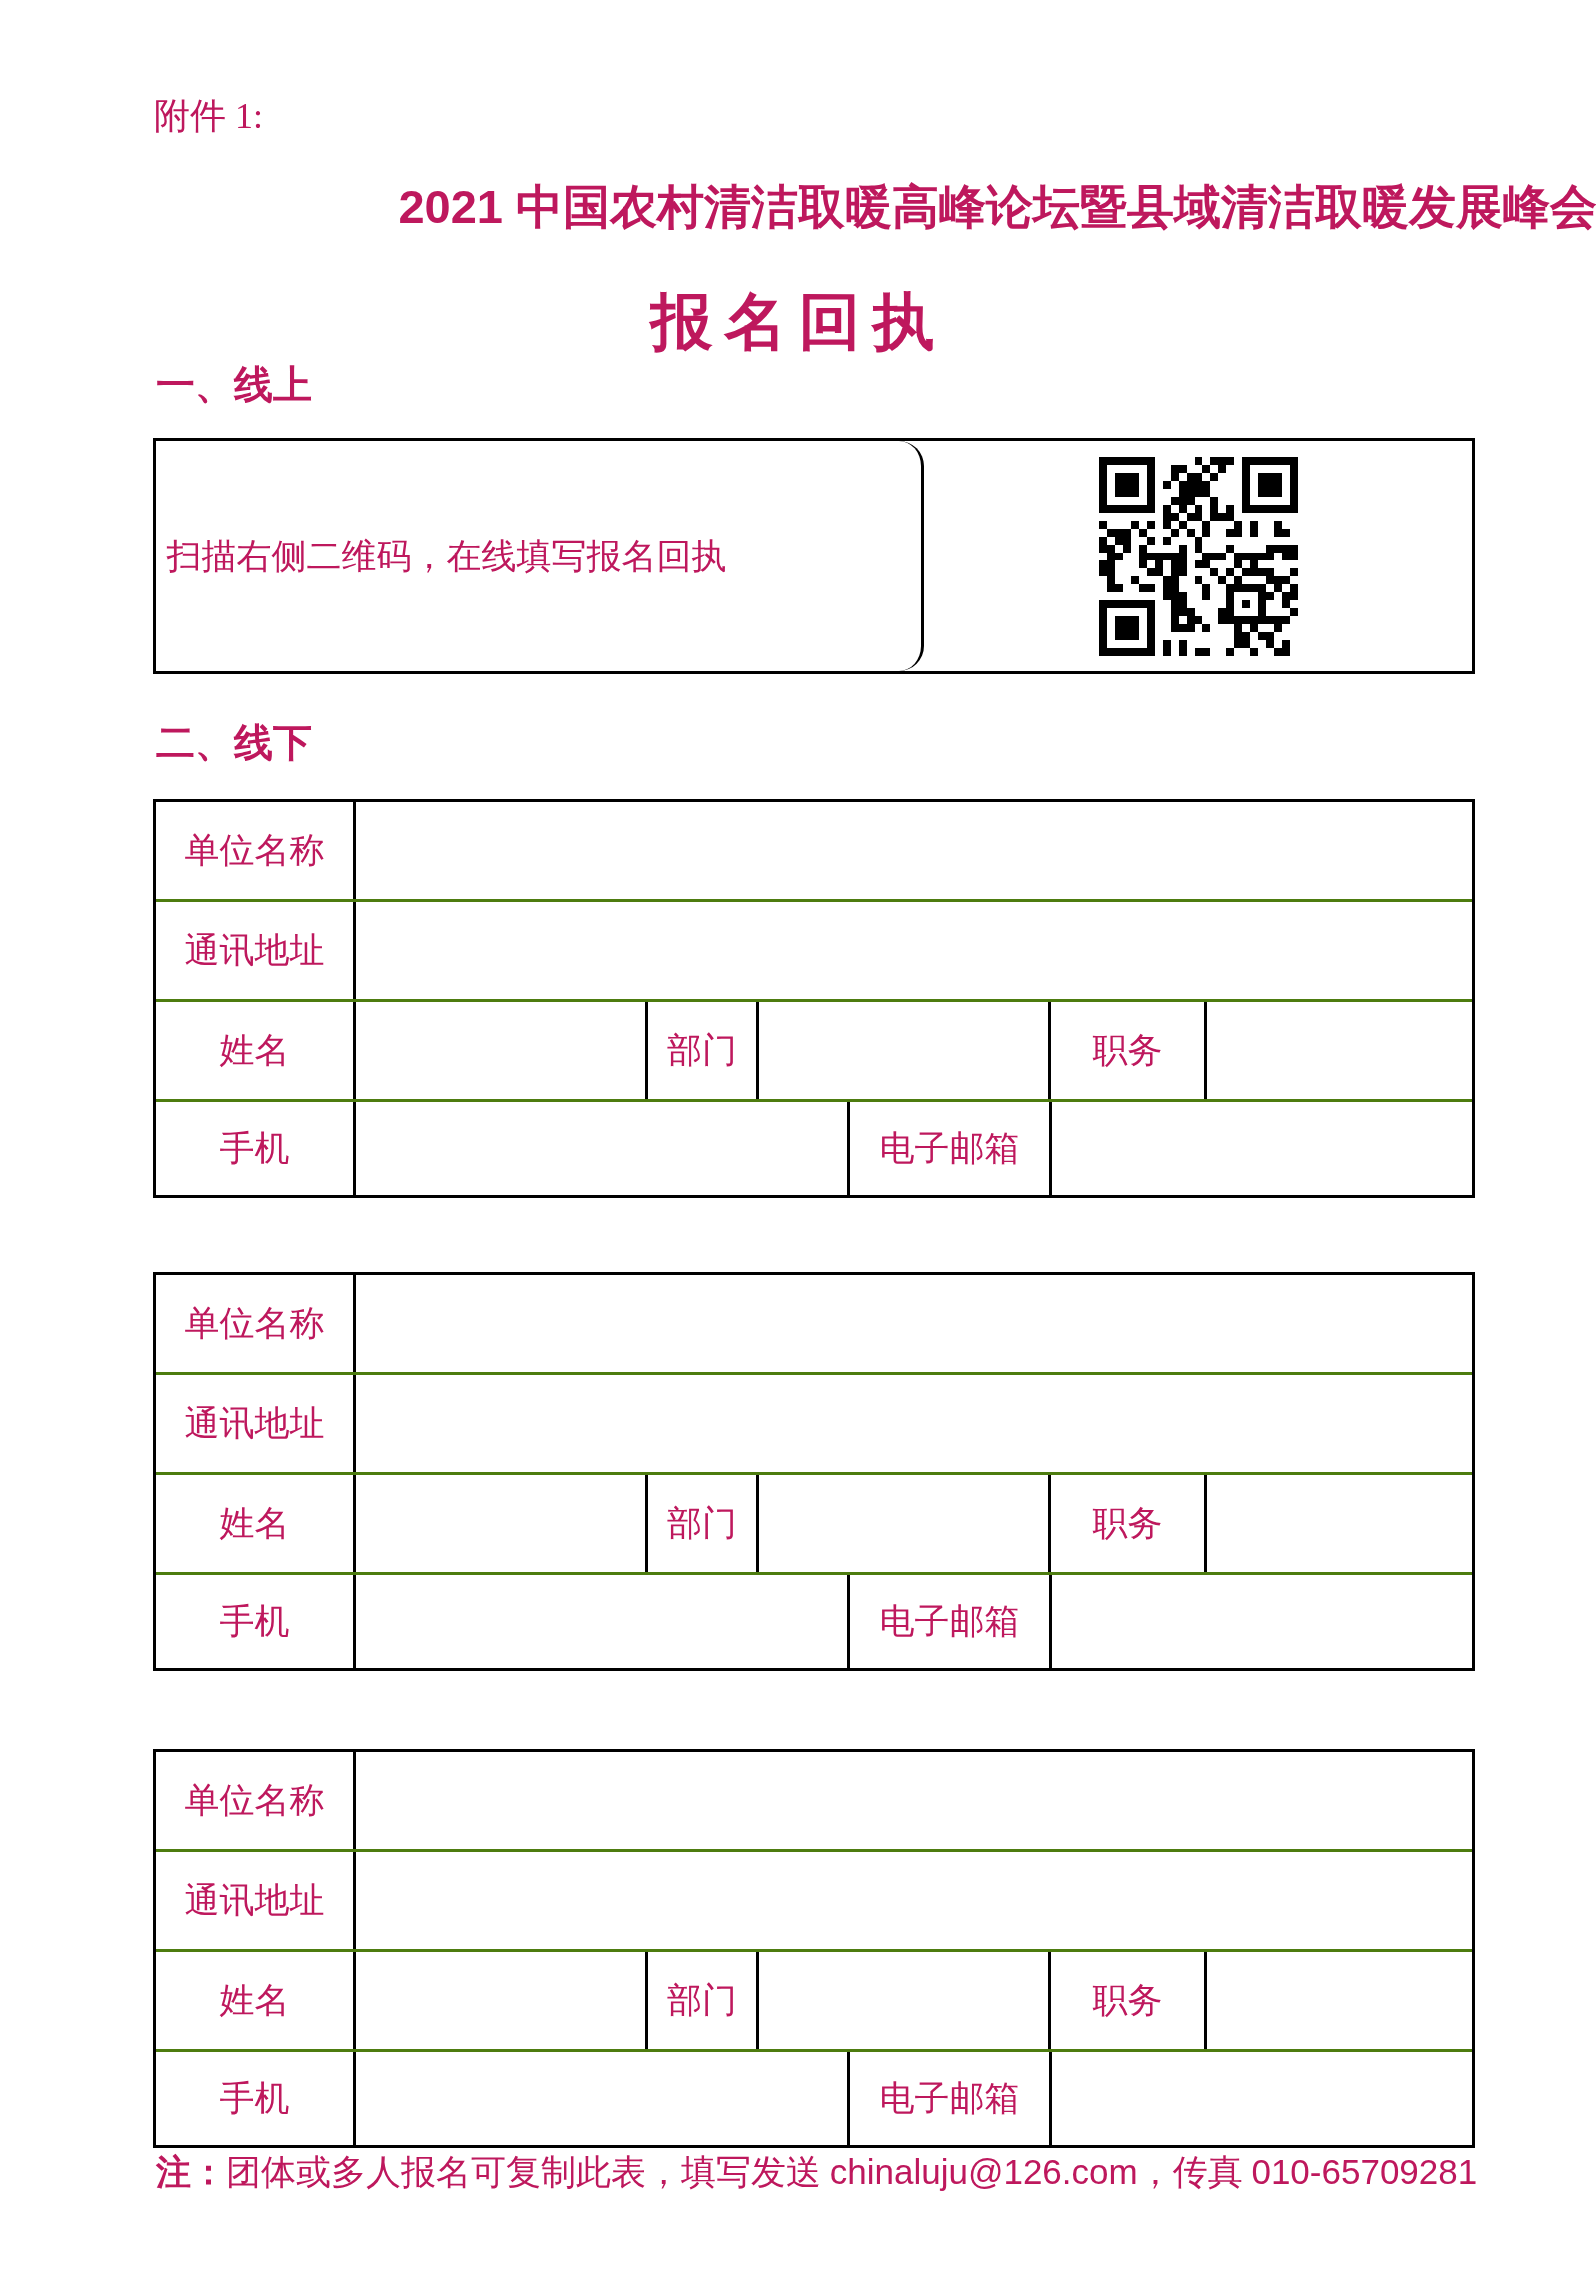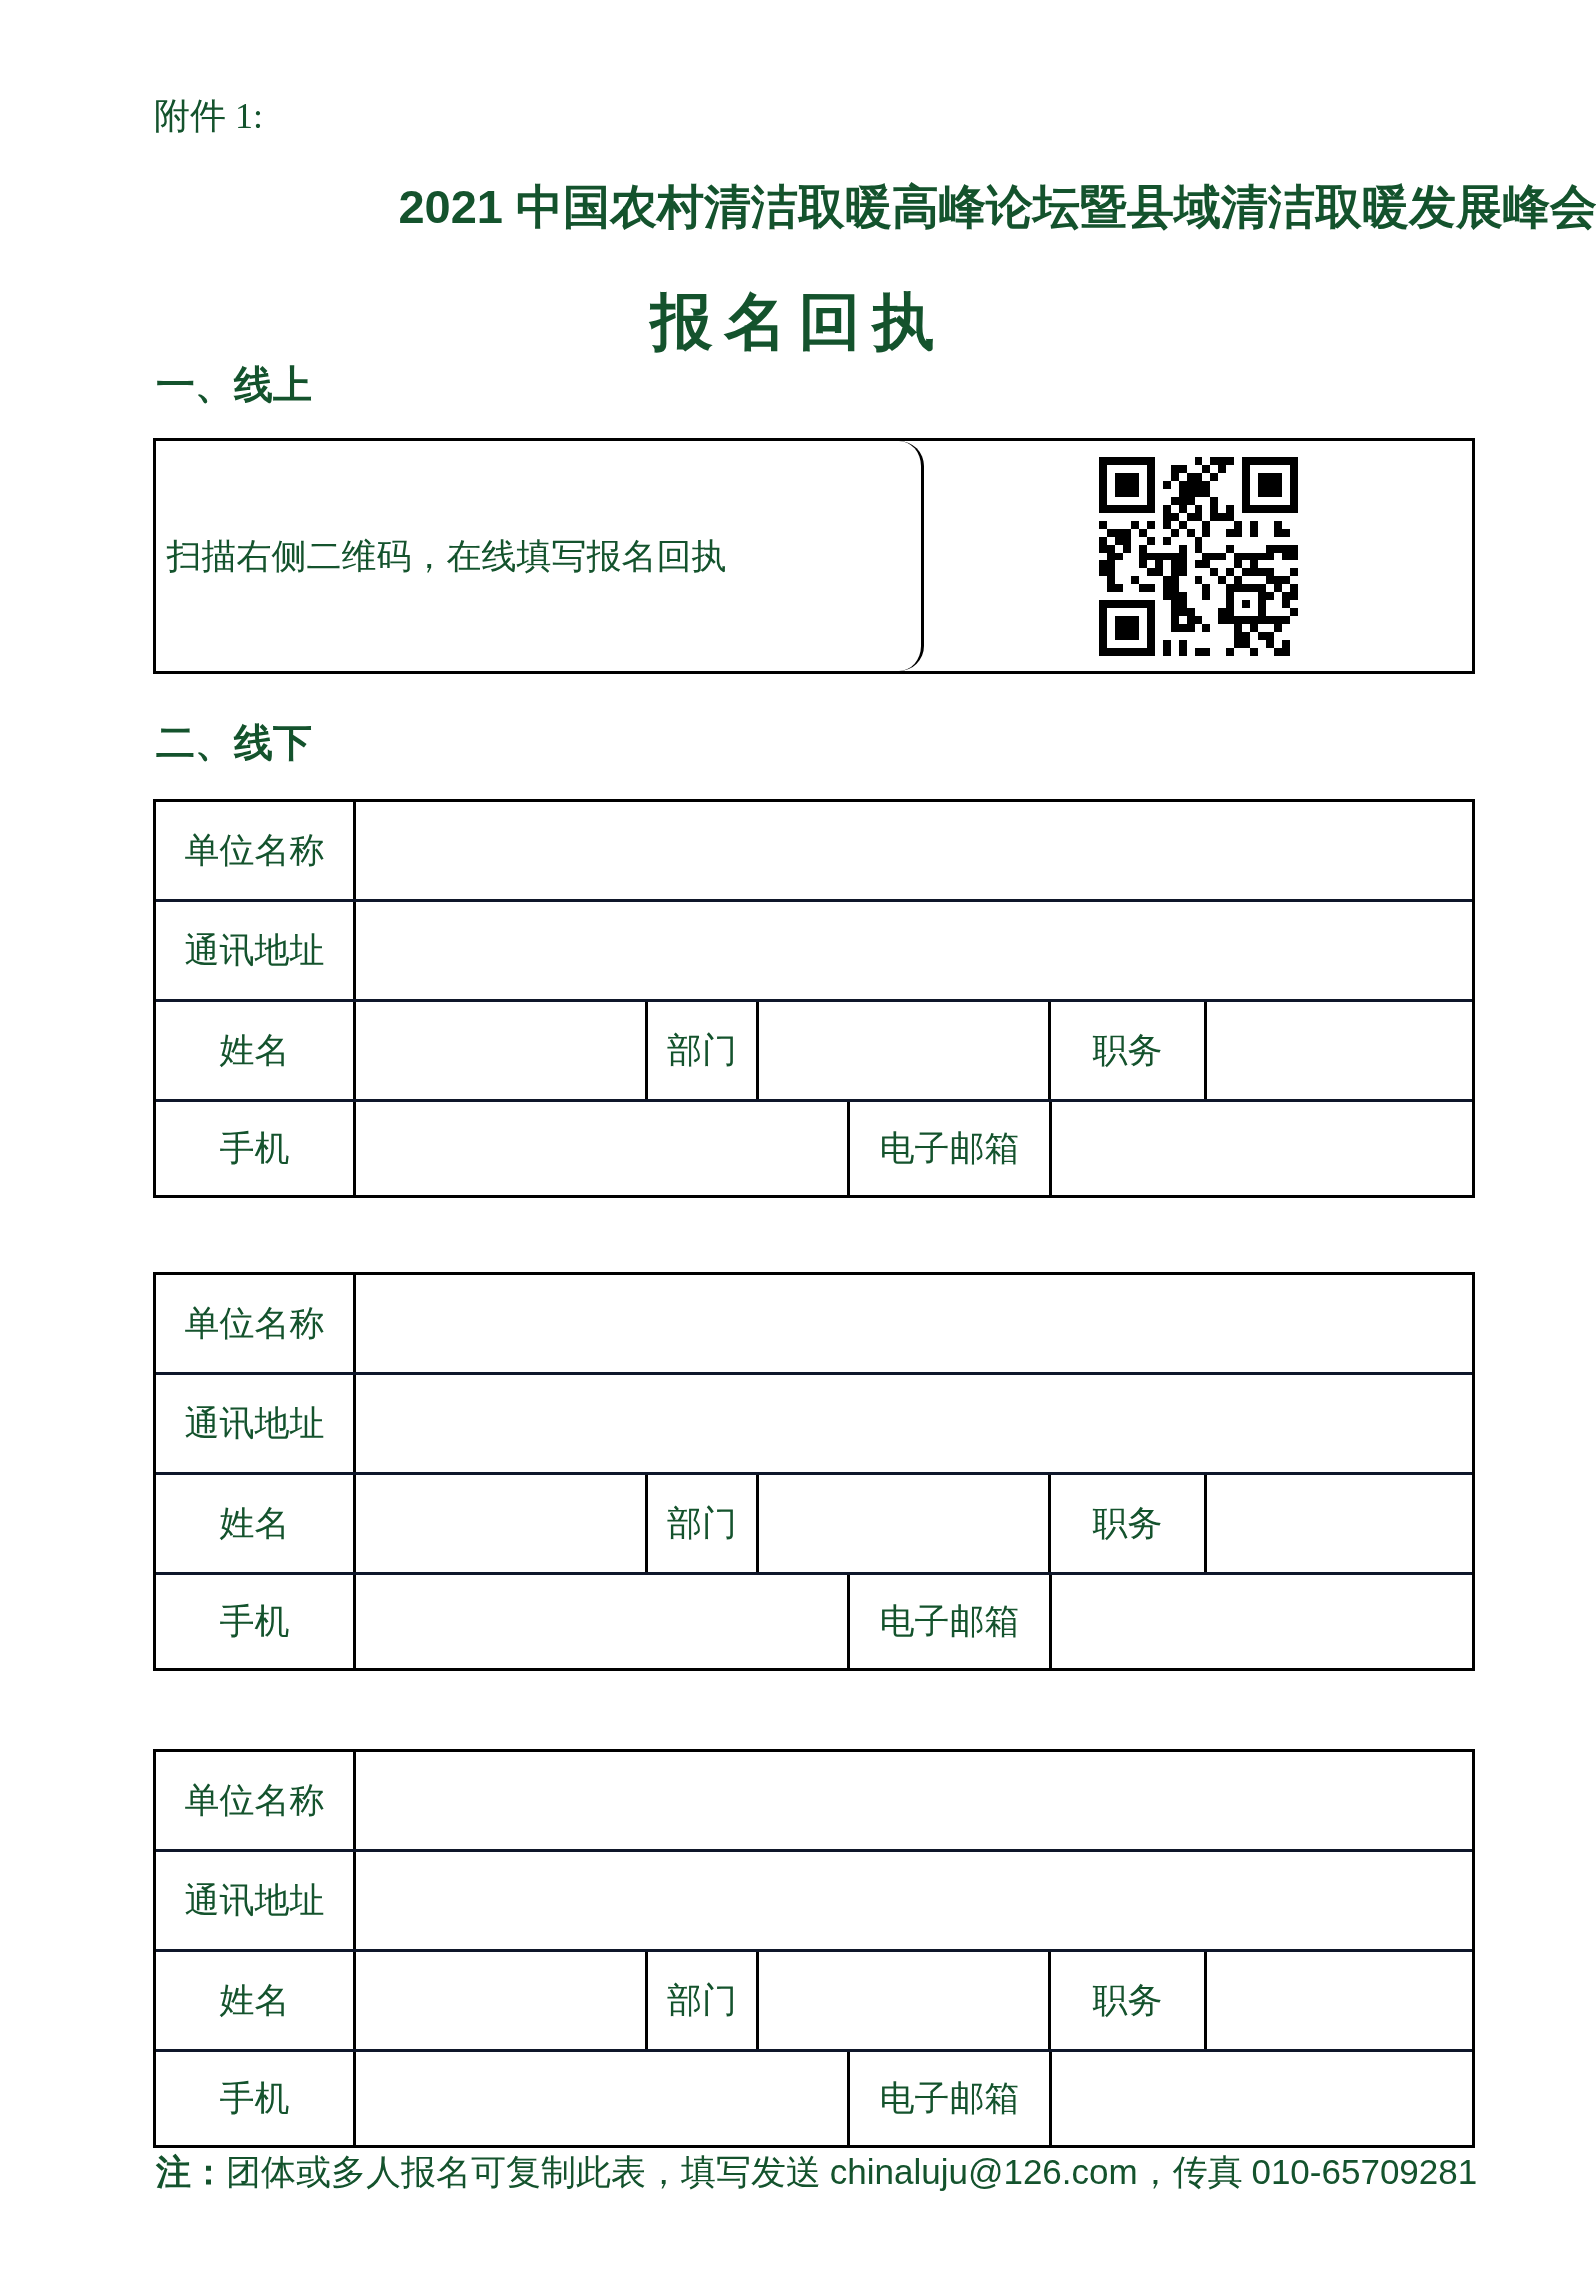--- a/index.html
+++ b/index.html
@@ -1,21 +1,21 @@
 <!DOCTYPE html>
 <html style="font-size:12px"><head>
 <meta charset="utf-8">
 <style>
   html,body{margin:0;padding:0;background:#ffffff;}
   #page{
     position:relative;
     width:1597px;height:2295px;
     background:#ffffff;
     font-family:"Liberation Serif", serif;
-    color:#14532d;
+    color:#be185d;
     overflow:hidden;
   }
   .abs{position:absolute;}
   .attachment{
     left:154px;top:93px;
     font-size:36px;line-height:1.3;
     font-family:"Liberation Serif", serif;
   }
   .doc-title{
     left:0;top:176px;width:1597px;
@@ -45,21 +45,21 @@
     display:flex;flex-direction:column;
     box-sizing:border-box;
     background:#fff;
   }
   .tbl-online{top:438px;height:236px;}
   .tbl-a{top:799px;}
   .tbl-b{top:1272px;}
   .tbl-c{top:1749px;}
   .tbl-offline{height:399px;}
 
-  .row{display:flex;flex:1 1 auto;border-bottom:3px solid #0f172a;box-sizing:border-box;min-height:0;}
+  .row{display:flex;flex:1 1 auto;border-bottom:3px solid #4d7c0f;box-sizing:border-box;min-height:0;}
   .row:last-child{border-bottom:none;}
   .row-fixed{flex:0 0 100px;height:100px;}
 
   .cell{
     border-right:3px solid #000;
     box-sizing:border-box;
     display:flex;align-items:center;justify-content:center;
     font-size:35px;
     overflow:hidden;
     flex:0 0 auto;

